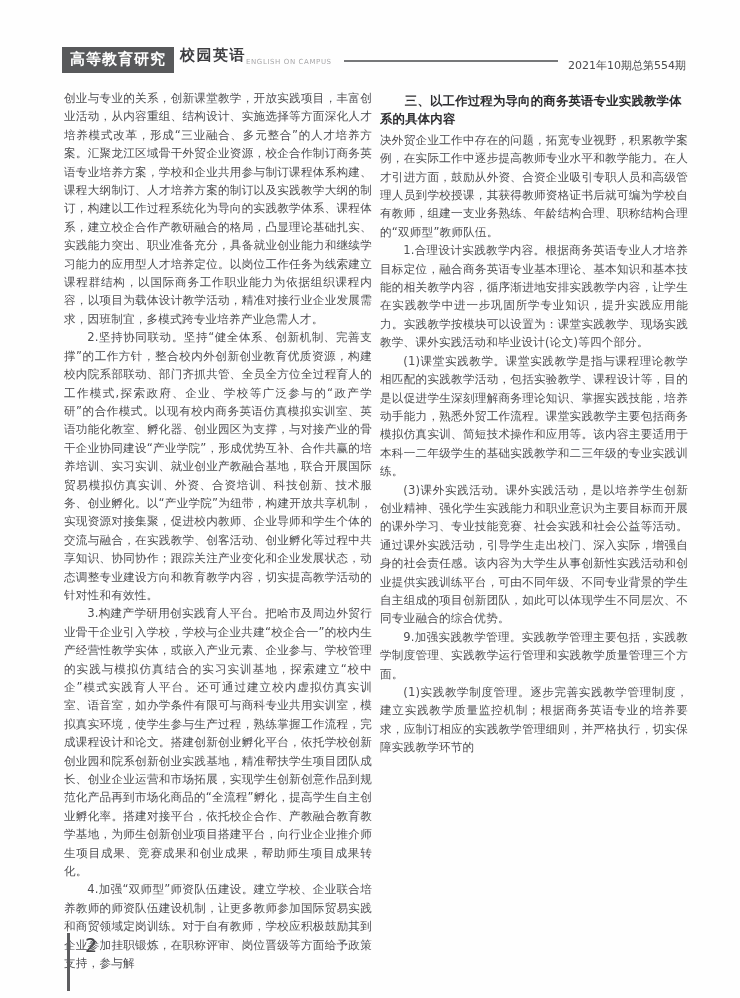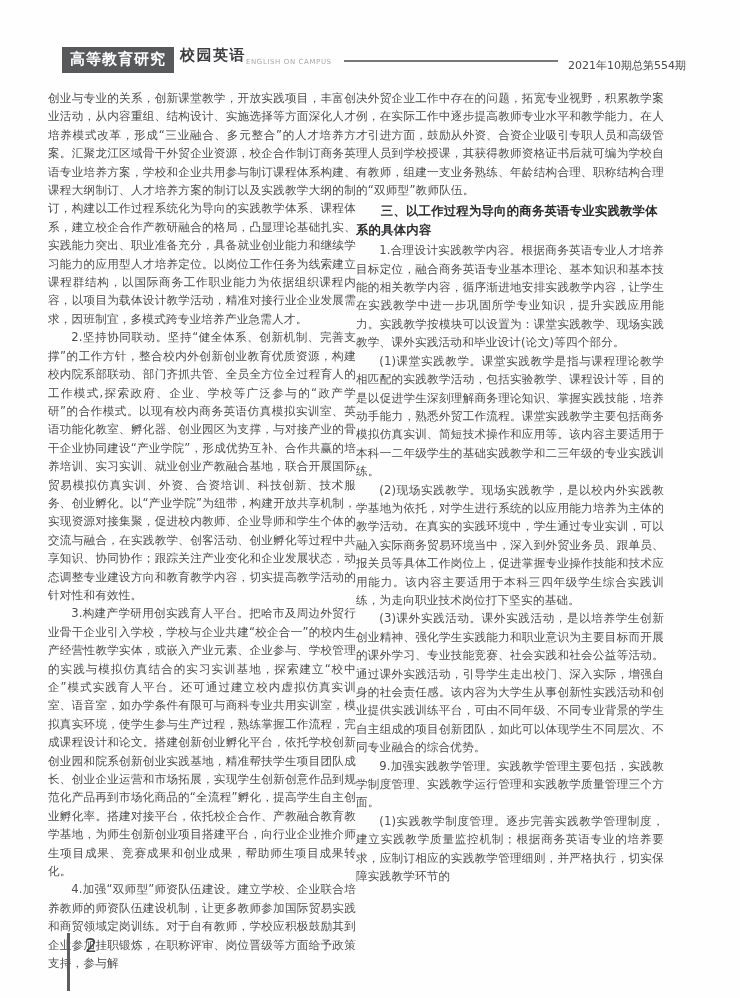--- a/index.html
+++ b/index.html
@@ -57,25 +57,25 @@
   }
   .issue-info {
     font-size: 11px;
     color: #4b4b4d;
     white-space: nowrap;
     margin-top: 11px;
   }
   
   .columns {
     position: absolute;
-    left: 48px;
+    left: 64px;
     top: 89px;
     width: 624px;
     display: flex;
-    gap: 0;
+    gap: 8px;
   }
   .col {
     width: 308px;
     font-size: 11.6px;
     line-height: 18.4px;
     color: #4e4e52;
     text-align: justify;
     letter-spacing: 0.2px;
   }
   .para { text-indent: 2em; }
@@ -122,25 +122,24 @@
   <div class="columns">
 
     <div class="col">
       <p class="para no-indent">创业与专业的关系，创新课堂教学，开放实践项目，丰富创业活动，从内容重组、结构设计、实施选择等方面深化人才培养模式改革，形成“三业融合、多元整合”的人才培养方案。汇聚龙江区域骨干外贸企业资源，校企合作制订商务英语专业培养方案，学校和企业共用参与制订课程体系构建、课程大纲制订、人才培养方案的制订以及实践教学大纲的制订，构建以工作过程系统化为导向的实践教学体系、课程体系，建立校企合作产教研融合的格局，凸显理论基础扎实、实践能力突出、职业准备充分，具备就业创业能力和继续学习能力的应用型人才培养定位。以岗位工作任务为线索建立课程群结构，以国际商务工作职业能力为依据组织课程内容，以项目为载体设计教学活动，精准对接行业企业发展需求，因班制宜，多模式跨专业培养产业急需人才。</p>
       <p class="para">2.坚持协同联动。坚持“健全体系、创新机制、完善支撑”的工作方针，整合校内外创新创业教育优质资源，构建校内院系部联动、部门齐抓共管、全员全方位全过程育人的工作模式,探索政府、企业、学校等广泛参与的“政产学研”的合作模式。以现有校内商务英语仿真模拟实训室、英语功能化教室、孵化器、创业园区为支撑，与对接产业的骨干企业协同建设“产业学院”，形成优势互补、合作共赢的培养培训、实习实训、就业创业产教融合基地，联合开展国际贸易模拟仿真实训、外资、合资培训、科技创新、技术服务、创业孵化。以“产业学院”为纽带，构建开放共享机制，实现资源对接集聚，促进校内教师、企业导师和学生个体的交流与融合，在实践教学、创客活动、创业孵化等过程中共享知识、协同协作；跟踪关注产业变化和企业发展状态，动态调整专业建设方向和教育教学内容，切实提高教学活动的针对性和有效性。</p>
       <p class="para">3.构建产学研用创实践育人平台。把哈市及周边外贸行业骨干企业引入学校，学校与企业共建“校企合一”的校内生产经营性教学实体，或嵌入产业元素、企业参与、学校管理的实践与模拟仿真结合的实习实训基地，探索建立“校中企”模式实践育人平台。还可通过建立校内虚拟仿真实训室、语音室，如办学条件有限可与商科专业共用实训室，模拟真实环境，使学生参与生产过程，熟练掌握工作流程，完成课程设计和论文。搭建创新创业孵化平台，依托学校创新创业园和院系创新创业实践基地，精准帮扶学生项目团队成长、创业企业运营和市场拓展，实现学生创新创意作品到规范化产品再到市场化商品的“全流程”孵化，提高学生自主创业孵化率。搭建对接平台，依托校企合作、产教融合教育教学基地，为师生创新创业项目搭建平台，向行业企业推介师生项目成果、竞赛成果和创业成果，帮助师生项目成果转化。</p>
       <p class="para">4.加强“双师型”师资队伍建设。建立学校、企业联合培养教师的师资队伍建设机制，让更多教师参加国际贸易实践和商贸领域定岗训练。对于自有教师，学校应积极鼓励其到企业参加挂职锻炼，在职称评审、岗位晋级等方面给予政策支持，参与解</p>
     </div>
 
     <div class="col">
+      <p class="para heading">三、以工作过程为导向的商务英语专业实践教学体系的具体内容</p>
       <p class="para no-indent">决外贸企业工作中存在的问题，拓宽专业视野，积累教学案例，在实际工作中逐步提高教师专业水平和教学能力。在人才引进方面，鼓励从外资、合资企业吸引专职人员和高级管理人员到学校授课，其获得教师资格证书后就可编为学校自有教师，组建一支业务熟练、年龄结构合理、职称结构合理的“双师型”教师队伍。</p>
-      <p class="para heading">三、以工作过程为导向的商务英语专业实践教学体系的具体内容</p>
       <p class="para">1.合理设计实践教学内容。根据商务英语专业人才培养目标定位，融合商务英语专业基本理论、基本知识和基本技能的相关教学内容，循序渐进地安排实践教学内容，让学生在实践教学中进一步巩固所学专业知识，提升实践应用能力。实践教学按模块可以设置为：课堂实践教学、现场实践教学、课外实践活动和毕业设计(论文)等四个部分。</p>
       <p class="para">(1)课堂实践教学。课堂实践教学是指与课程理论教学相匹配的实践教学活动，包括实验教学、课程设计等，目的是以促进学生深刻理解商务理论知识、掌握实践技能，培养动手能力，熟悉外贸工作流程。课堂实践教学主要包括商务模拟仿真实训、简短技术操作和应用等。该内容主要适用于本科一二年级学生的基础实践教学和二三年级的专业实践训练。</p>
-      <p class="para">(2)现场实践教学。现场实践教学，是以校内外实践教学基地为依托，对学生进行系统的以应用能力培养为主体的教学活动。在真实的实践环境中，学生通过专业实训，可以融入实际商务贸易环境当中，深入到外贸业务员、跟单员、报关员等具体工作岗位上，促进掌握专业操作技能和技术应用能力。该内容主要适用于本科三四年级学生综合实践训练，为走向职业技术岗位打下坚实的基础。</p>
       <p class="para">(3)课外实践活动。课外实践活动，是以培养学生创新创业精神、强化学生实践能力和职业意识为主要目标而开展的课外学习、专业技能竞赛、社会实践和社会公益等活动。通过课外实践活动，引导学生走出校门、深入实际，增强自身的社会责任感。该内容为大学生从事创新性实践活动和创业提供实践训练平台，可由不同年级、不同专业背景的学生自主组成的项目创新团队，如此可以体现学生不同层次、不同专业融合的综合优势。</p>
       <p class="para">9.加强实践教学管理。实践教学管理主要包括，实践教学制度管理、实践教学运行管理和实践教学质量管理三个方面。</p>
       <p class="para">(1)实践教学制度管理。逐步完善实践教学管理制度，建立实践教学质量监控机制；根据商务英语专业的培养要求，应制订相应的实践教学管理细则，并严格执行，切实保障实践教学环节的</p>
     </div>
 
   </div>
 
   <div class="footer-bar"></div>
   <div class="page-num">2</div>
 

